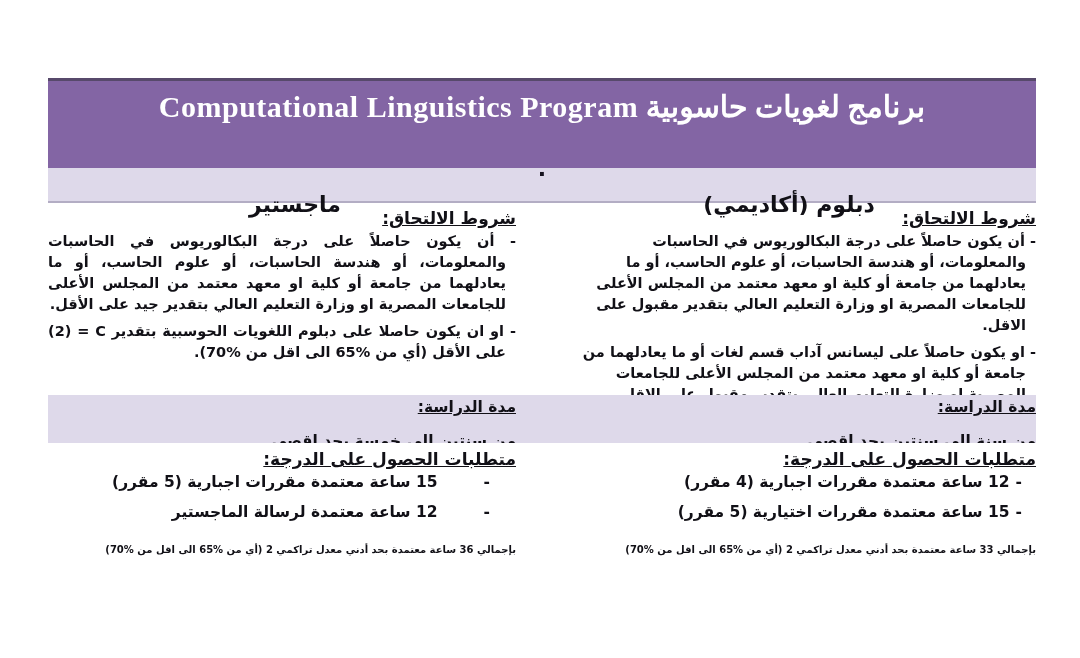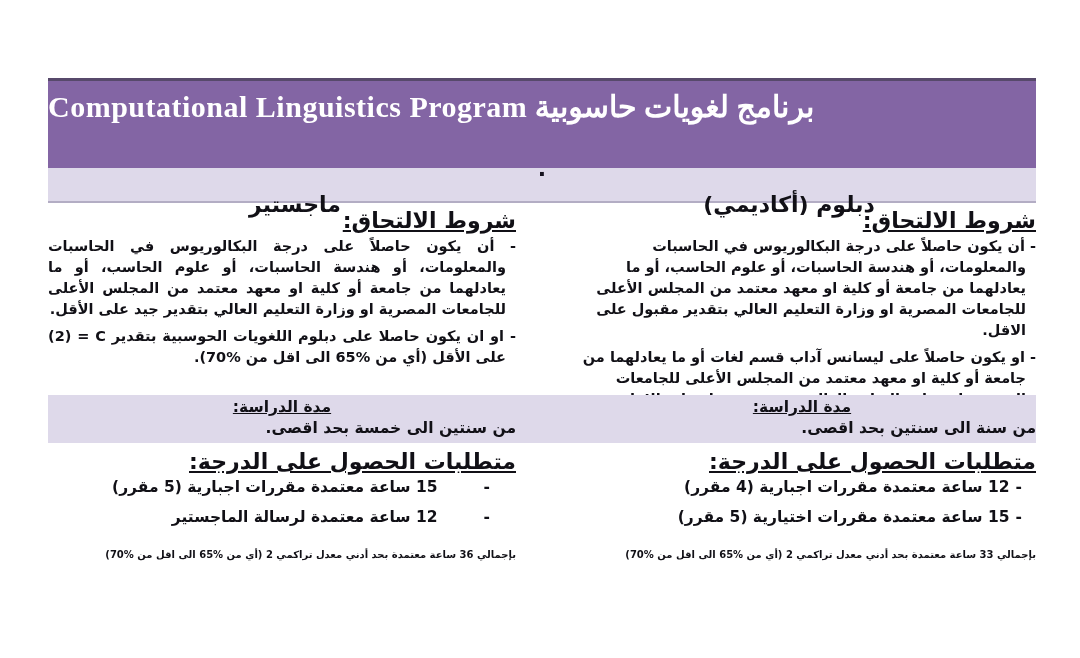--- a/index.html
+++ b/index.html
@@ -9,56 +9,56 @@
   }
   .page{position:relative;width:1080px;height:658px;background:#fff;}
   .doc{position:absolute;left:48px;top:78px;width:988px;}
 
   
   .band-title{
     position:relative;height:90px;background:#8365a4;
     border-top:3px solid #57496b;box-sizing:border-box;
   }
   .program-title{
-    padding-top:8px;text-align:left;direction:rtl;
+    padding-top:8px;text-align:center;direction:rtl;
     color:#ffffff;font-family:"Liberation Serif","DejaVu Serif",serif;
     font-weight:bold;font-size:30px;letter-spacing:.5px;white-space:nowrap;
   }
   .title-dot{
     position:absolute;left:50%;bottom:-6px;transform:translateX(-50%);
     color:#16131f;font-size:22px;font-weight:bold;line-height:10px;
   }
 
   
   .band-colhead{
     display:flex;direction:rtl;height:35px;background:#ded9ea;
     border-bottom:2px solid #b3adc4;box-sizing:border-box;align-items:center;
   }
   .band-colhead .cell{flex:0 0 50%;text-align:center;font-weight:bold;font-size:22px;direction:rtl;margin-top:40px;}
 
   
   .row{display:flex;direction:rtl;justify-content:space-between;}
   .col{flex:0 0 468px;direction:rtl;text-align:right;}
 
   .sec-head{
-    font-size:22px;font-weight:bold;text-decoration:underline;
+    font-size:17px;font-weight:bold;text-decoration:underline;
     margin:0 0 3px 0;
   }
 
   
   .sec-admission{height:192px;overflow:hidden;padding-top:5px;box-sizing:border-box;}
   .sec-admission .bullet{
     margin:0 0 6px 0;font-size:14.5px;font-weight:bold;line-height:21px;
     padding-right:10px;text-indent:-10px;
   }
   .col-master .bullet{text-align:justify;text-align-last:right;}
 
   
   .band-duration{height:48px;overflow:hidden;background:#ded9ea;padding-top:3px;box-sizing:border-box;}
-  .band-duration .sec-head{font-size:15.5px;margin-bottom:2px;text-align:center;}
+  .band-duration .sec-head{font-size:15.5px;margin-bottom:15px;}
   .band-duration p{margin:0;font-size:15.5px;font-weight:bold;line-height:20px;}
 
   
   .sec-req{height:215px;overflow:hidden;padding-top:6px;box-sizing:border-box;}
   .req-item{font-size:15.5px;font-weight:bold;line-height:20px;margin-bottom:10px;}
   .col-diploma .req-item{padding-right:14px;}
   .col-diploma .req-item .dash{margin-left:6px;}
   .col-master .req-item{padding-right:26px;}
   .col-master .req-item .dash{margin-left:46px;}
   .total{

